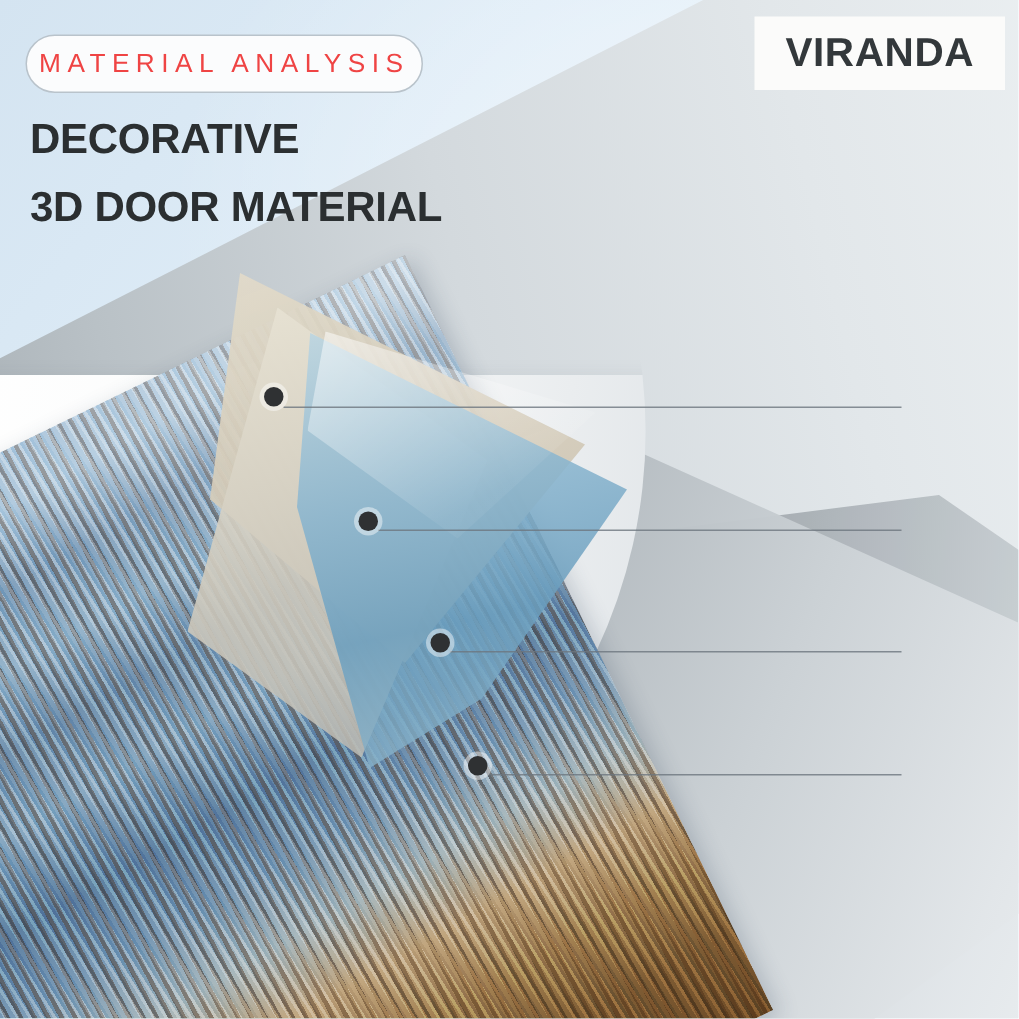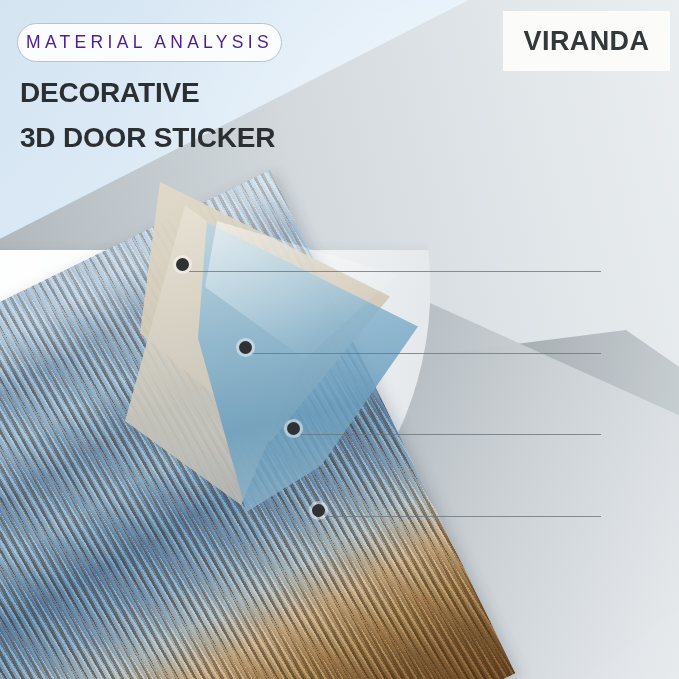--- a/index.html
+++ b/index.html
@@ -33,42 +33,42 @@
     height: 39px;
     box-sizing: border-box;
     border: 1.4px solid #b9c3cb;
     border-radius: 20px;
     background: #fbfcfd;
     display: flex;
     align-items: center;
     justify-content: center;
     font-size: 17.5px;
     letter-spacing: 4.3px;
-    color: #4c1d95;
+    color: #ef4444;
     font-weight: 400;
   }
 
   .title {
     position: absolute;
     left: 20px;
     top: 70px;
     font-size: 28px;
     line-height: 45px;
     font-weight: bold;
     color: #2b2f31;
     letter-spacing: -0.2px;
   }
   .title .l2 { display: block; }
 
   .brand-box {
     position: absolute;
     left: 503px;
     top: 11px;
     width: 167px;
-    height: 60px;
+    height: 49px;
     background: #fbfbfa;
     display: flex;
     align-items: center;
     justify-content: center;
   }
   .brand-box .brand-text {
     font-size: 27px;
     font-weight: bold;
     color: #33383b;
     letter-spacing: 0.4px;
@@ -244,21 +244,21 @@
     <div class="film-blue"></div>
     <div class="film-hilite"></div>
   </div>
 
   <div class="badge">
     <span>MATERIAL ANALYSIS</span>
   </div>
 
   <div class="title">
     <span class="l1">DECORATIVE</span>
-    <span class="l2">3D DOOR STICKER</span>
+    <span class="l2">3D DOOR MATERIAL</span>
   </div>
 
   <div class="brand-box">
     <span class="brand-text">VIRANDA</span>
   </div>
 
   <div class="callouts" id="callouts">
       <div class="callout" style="left: 0px; top: 0px; right: 0px; height: 0px;">
         <div class="leader" style="left: 189px; width: 412px; top: 271px;"></div>
         <div class="dot" style="left: 176px; top: 258px;"></div>

